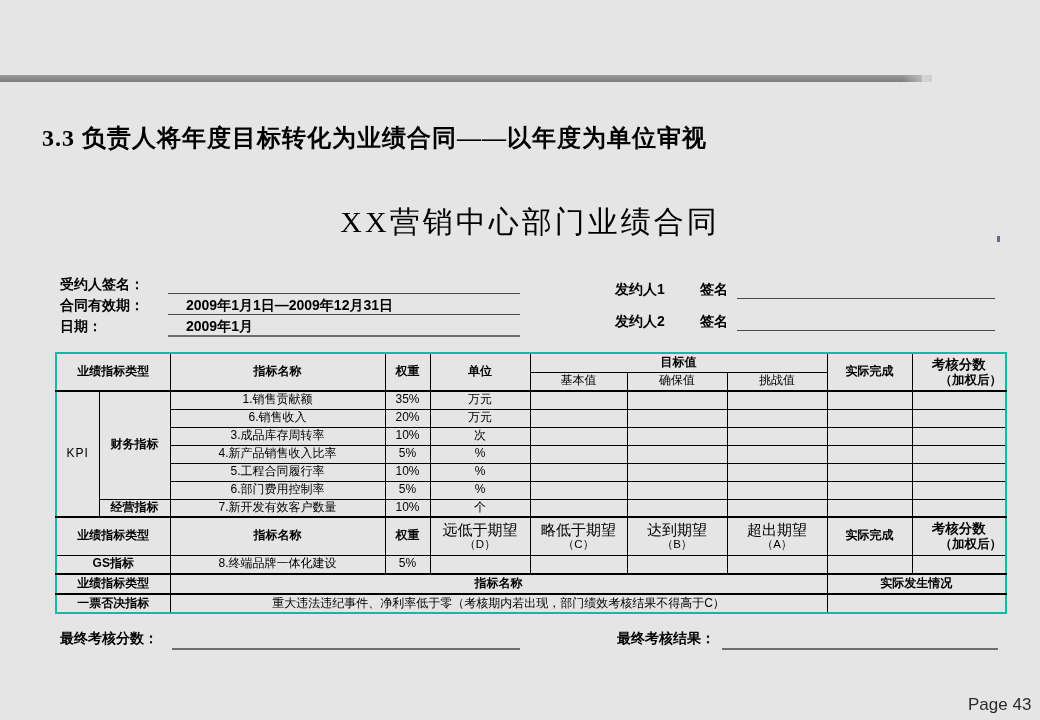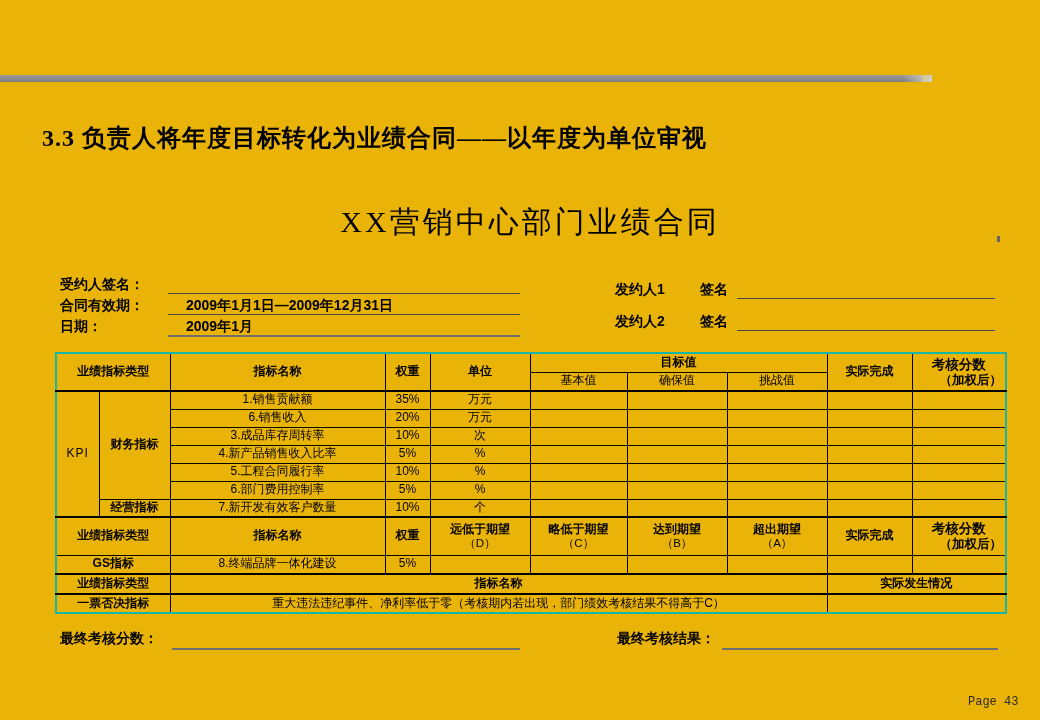--- a/index.html
+++ b/index.html
@@ -1,21 +1,21 @@
 <!DOCTYPE html>
 <html><head>
 <meta charset="utf-8">
 <style>
   * { margin: 0; padding: 0; box-sizing: border-box; }
   html, body { background: #ffffff; }
   .slide {
     position: relative;
     width: 1040px;
     height: 720px;
-    background: #eab308;
+    background: #e5e5e5;
     overflow: hidden;
     font-family: "Liberation Sans", sans-serif;
     color: #000;
   }
   .top-bar {
     position: absolute;
     left: 0; top: 75px;
     width: 922px; height: 7px;
     background: linear-gradient(to bottom, #9b9b9b, #7c7c7c);
   }
@@ -79,34 +79,34 @@
   tr.h18 { height: 18px; }
   tr.h38 { height: 38px; }
   tr.h20 { height: 20px; }
   td.hd { font-weight: bold; font-size: 14px; }
   td.hd-sm { font-weight: normal; font-size: 13px; }
   td.grp { font-weight: bold; font-size: 12px; }
   td.kpi { font-weight: normal; font-size: 13px; letter-spacing: 1px; }
   td.iname { text-align: left; font-size: 11.5px; padding-left: 4px; }
   td.wt { font-size: 10.5px; }
   td.un { font-size: 12px; }
-  td.lvl .l1 { display: block; font-weight: bold; font-size: 12px; }
+  td.lvl .l1 { display: block; font-weight: normal; font-size: 15px; }
   td.lvl .l2 { display: block; font-size: 11.5px; }
   td.score .l1 { display: block; font-weight: bold; font-size: 13.5px; }
   td.score .l2 { display: block; font-weight: bold; font-size: 12.5px; padding-left: 24px; }
   td.veto-text { text-align: left; font-size: 11px; padding-left: 4px; }
   tr.sep td { border-top: 2px solid #000; }
   table.contract { border: 2px solid #14b8a6; }
 
   .footer-page {
     position: absolute;
     left: 968px; top: 695px;
-    font-size: 12px;
+    font-size: 17px;
     color: #2b2b2b;
-    font-family: Liberation Mono, monospace;
+    font-family: Liberation Sans, sans-serif;
   }
 </style>
 </head>
 <body>
 
 <div class="slide">
 
   <div class="top-bar"></div>
   <div class="top-bar-tail"></div>
 

